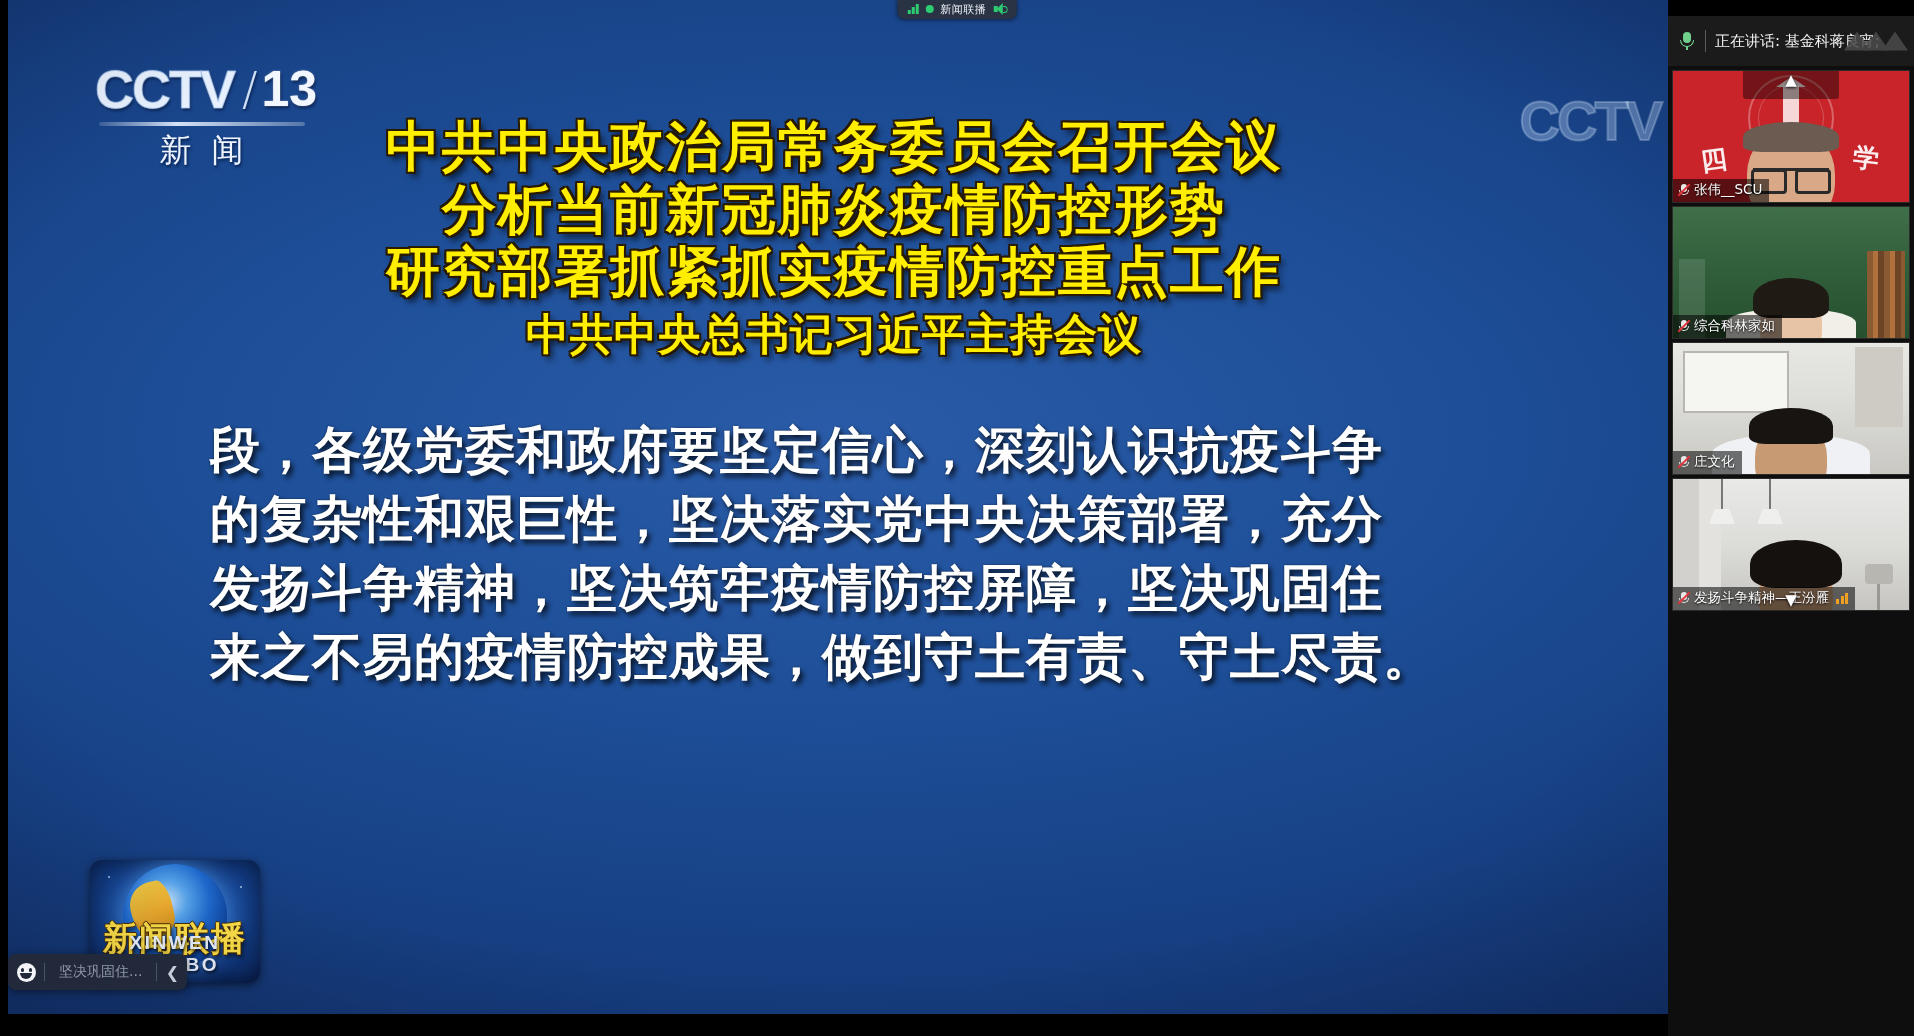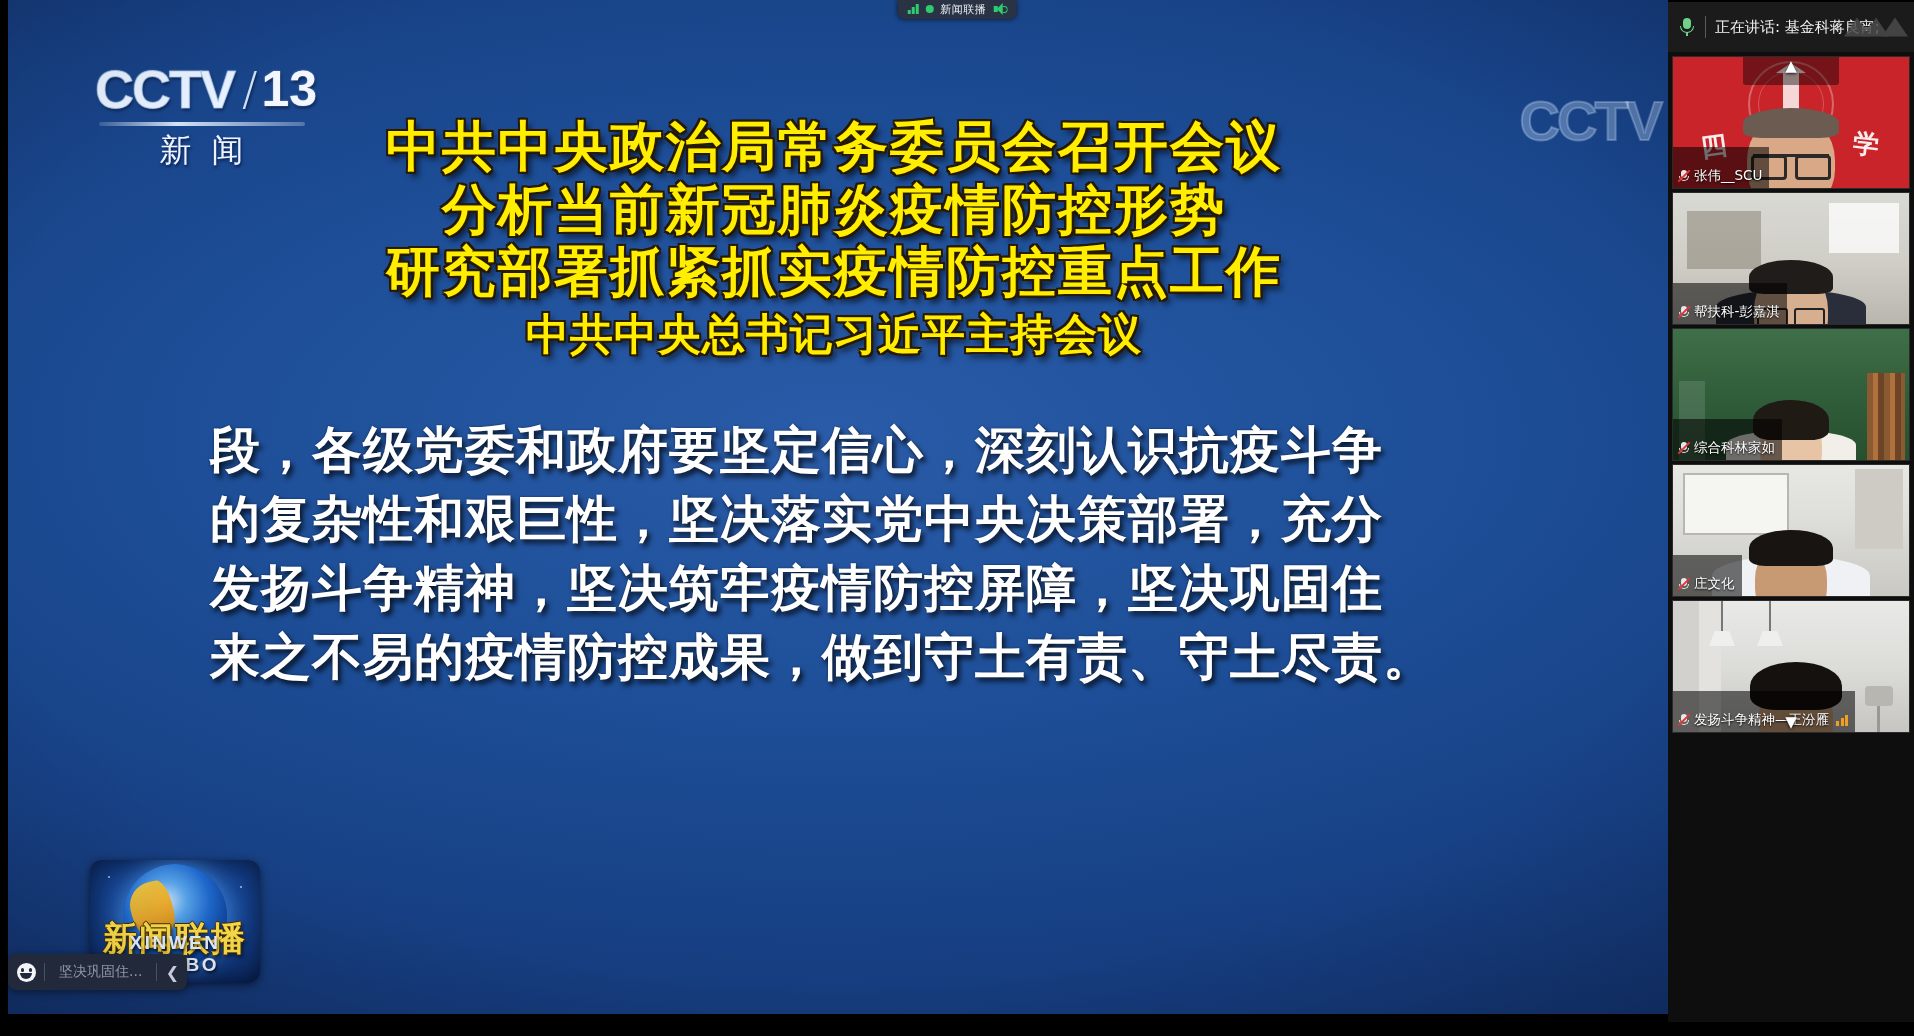--- a/index.html
+++ b/index.html
@@ -155,21 +155,21 @@
   .top-pill .tp-label { font-size:11px; color:#eef2f8; letter-spacing:.5px; }
   .spk { width:13px; height:13px; position:relative; }
   .spk .body { position:absolute; left:0; top:3.5px; width:4px; height:6px; background:#2ecc71; }
   .spk .cone { position:absolute; left:3px; top:0.5px; width:0; height:0;
     border-top:6px solid transparent; border-bottom:6px solid transparent; border-right:6px solid #2ecc71; }
   .spk .wave { position:absolute; right:-1px; top:3px; width:5px; height:7px;
     border:1.6px solid #2ecc71; border-left:none; border-radius:0 6px 6px 0; }
 
   
   .rail {
-    position:absolute; right:0; top:2px; width:246px; height:1020px;
+    position:absolute; right:0; top:16px; width:246px; height:1020px;
     background:#0e0e0e; z-index:30;
   }
   .speaking-bar {
     height:50px; background:#1b1b1b;
     display:flex; align-items:center; padding:0 10px; gap:9px;
     position:relative; overflow:hidden;
   }
   .mic-ico { width:18px; height:20px; position:relative; flex:none; }
   .mic-ico .cap { position:absolute; left:5px; top:1px; width:8px; height:11px; border-radius:4px; background:#6fd18c; }
   .mic-ico .arc { position:absolute; left:2px; top:9px; width:14px; height:7px;
@@ -185,21 +185,21 @@
   .tiles { position:relative; height:986px; padding:4px 0 0 0; }
   .tile {
     position:relative; width:238px; height:133px; margin:0 auto 3px auto;
     background:#111; overflow:hidden;
     border:1px solid #2b2b2b;
   }
   .tile-name {
     position:absolute; left:0; bottom:0;
     background:rgba(0,0,0,.55);
     display:flex; align-items:center; gap:4px;
-    padding:20px 7px 3px 4px; max-width:100%;
+    padding:2px 7px 3px 4px; max-width:100%;
   }
   .tile-name .lbl { font-size:13.5px; color:#fff; white-space:nowrap; text-shadow:0 1px 2px #000; }
   .mutemic { width:13px; height:15px; position:relative; flex:none; }
   .mutemic .cap { position:absolute; left:4px; top:1px; width:5.5px; height:8px; border-radius:3px; background:#e8e8e8; }
   .mutemic .arc { position:absolute; left:1.5px; top:7px; width:10px; height:5px; border:1.4px solid #e8e8e8; border-top:none; border-radius:0 0 6px 6px; }
   .mutemic .slash { position:absolute; left:-1px; top:6.5px; width:16px; height:2px; background:#e1323a; transform:rotate(-45deg); transform-origin:center; }
   .lvl-bars { display:flex; align-items:flex-end; gap:1.5px; height:11px; margin-left:3px; }
   .lvl-bars i { display:block; width:3px; background:#f0a020; }
   .lvl-bars i:nth-child(1){height:5px}
   .lvl-bars i:nth-child(2){height:8px}
@@ -437,39 +437,20 @@
         <div class="tile-name">
           <span class="mutemic">
             <span class="cap"></span>
               <span class="arc"></span>
               <span class="slash"></span>
           </span>
           <span class="lbl">张伟__SCU</span>
         </div>
       </div>
 
-      <div class="tile">
-        <div class="sc sc-office">
-          <div class="shelf"></div>
-          <div class="win"></div>
-          <div class="torso"></div>
-          <div class="head face-b">
-              <span class="hair"></span>
-              <span class="glasses"></span>
-            </div>
-        </div>
-        <div class="tile-name">
-          <span class="mutemic">
-            <span class="cap"></span>
-              <span class="arc"></span>
-              <span class="slash"></span>
-          </span>
-          <span class="lbl">帮扶科-彭嘉淇</span>
-        </div>
-      </div>
 
       <div class="tile">
         <div class="sc sc-green">
           <div class="lamp"></div>
           <div class="books"></div>
           <div class="shirt"></div>
           <div class="head face-d">
               <span class="hair"></span>
             </div>
         </div>

